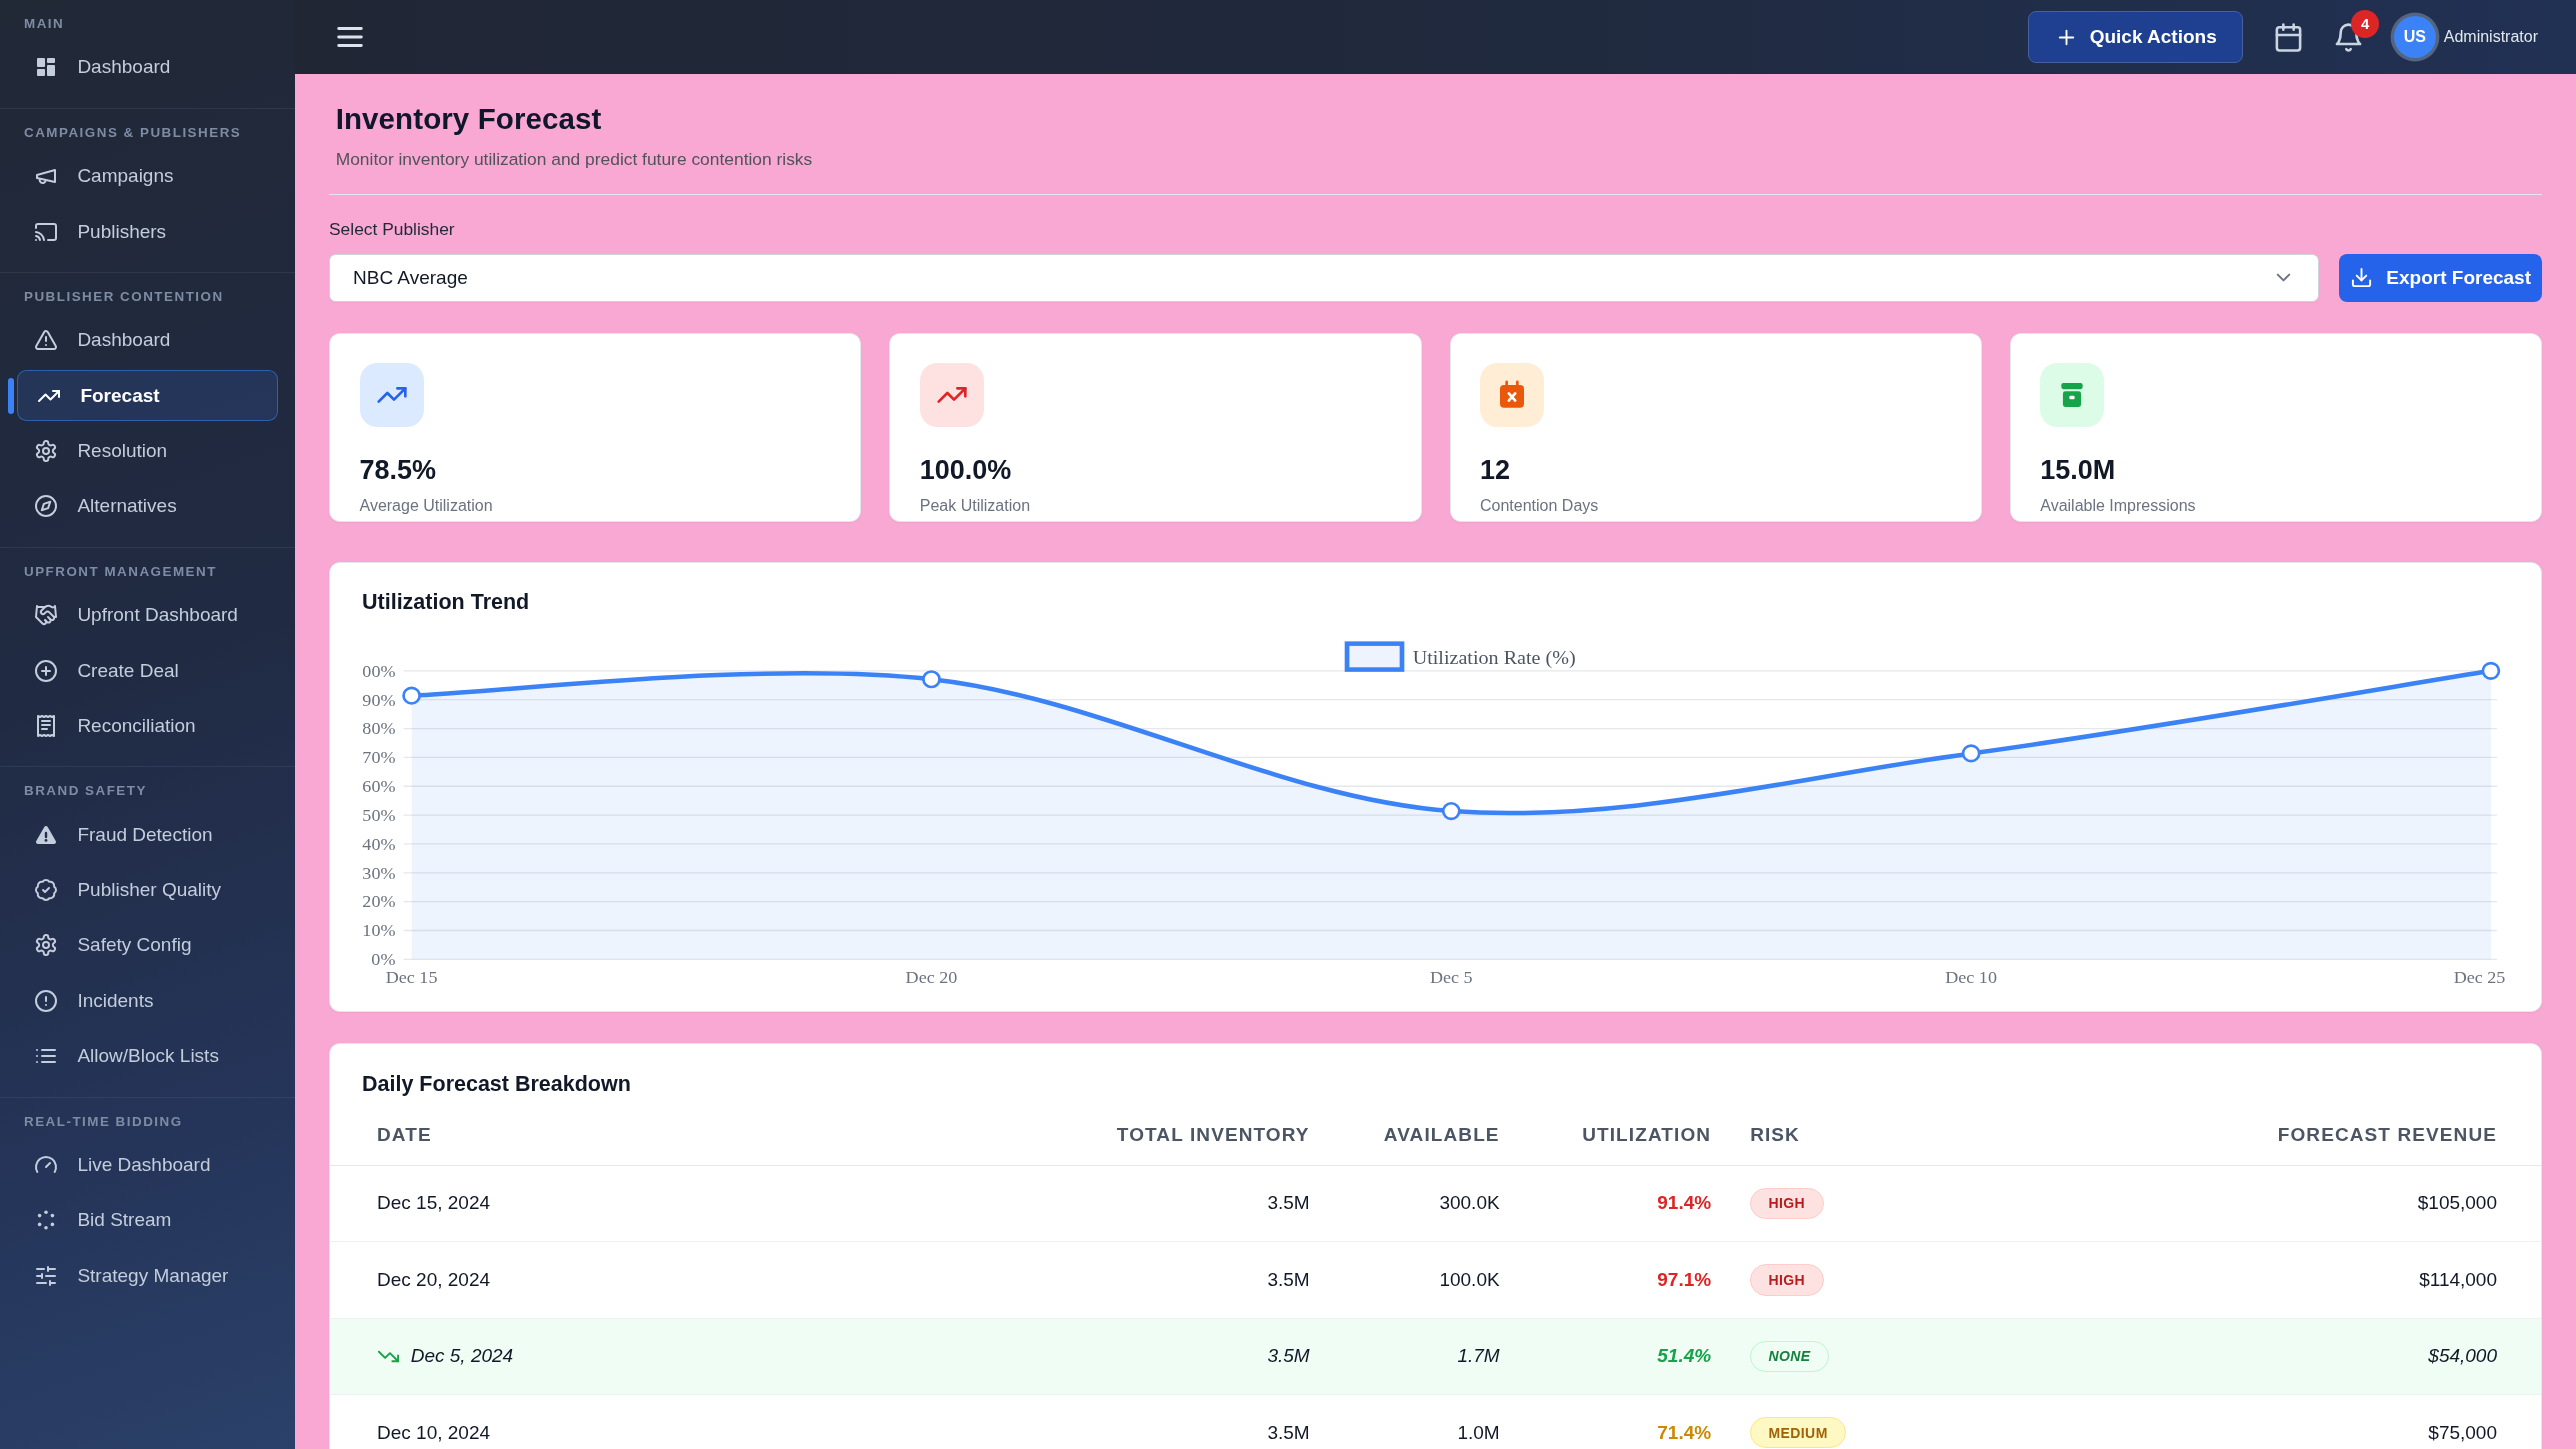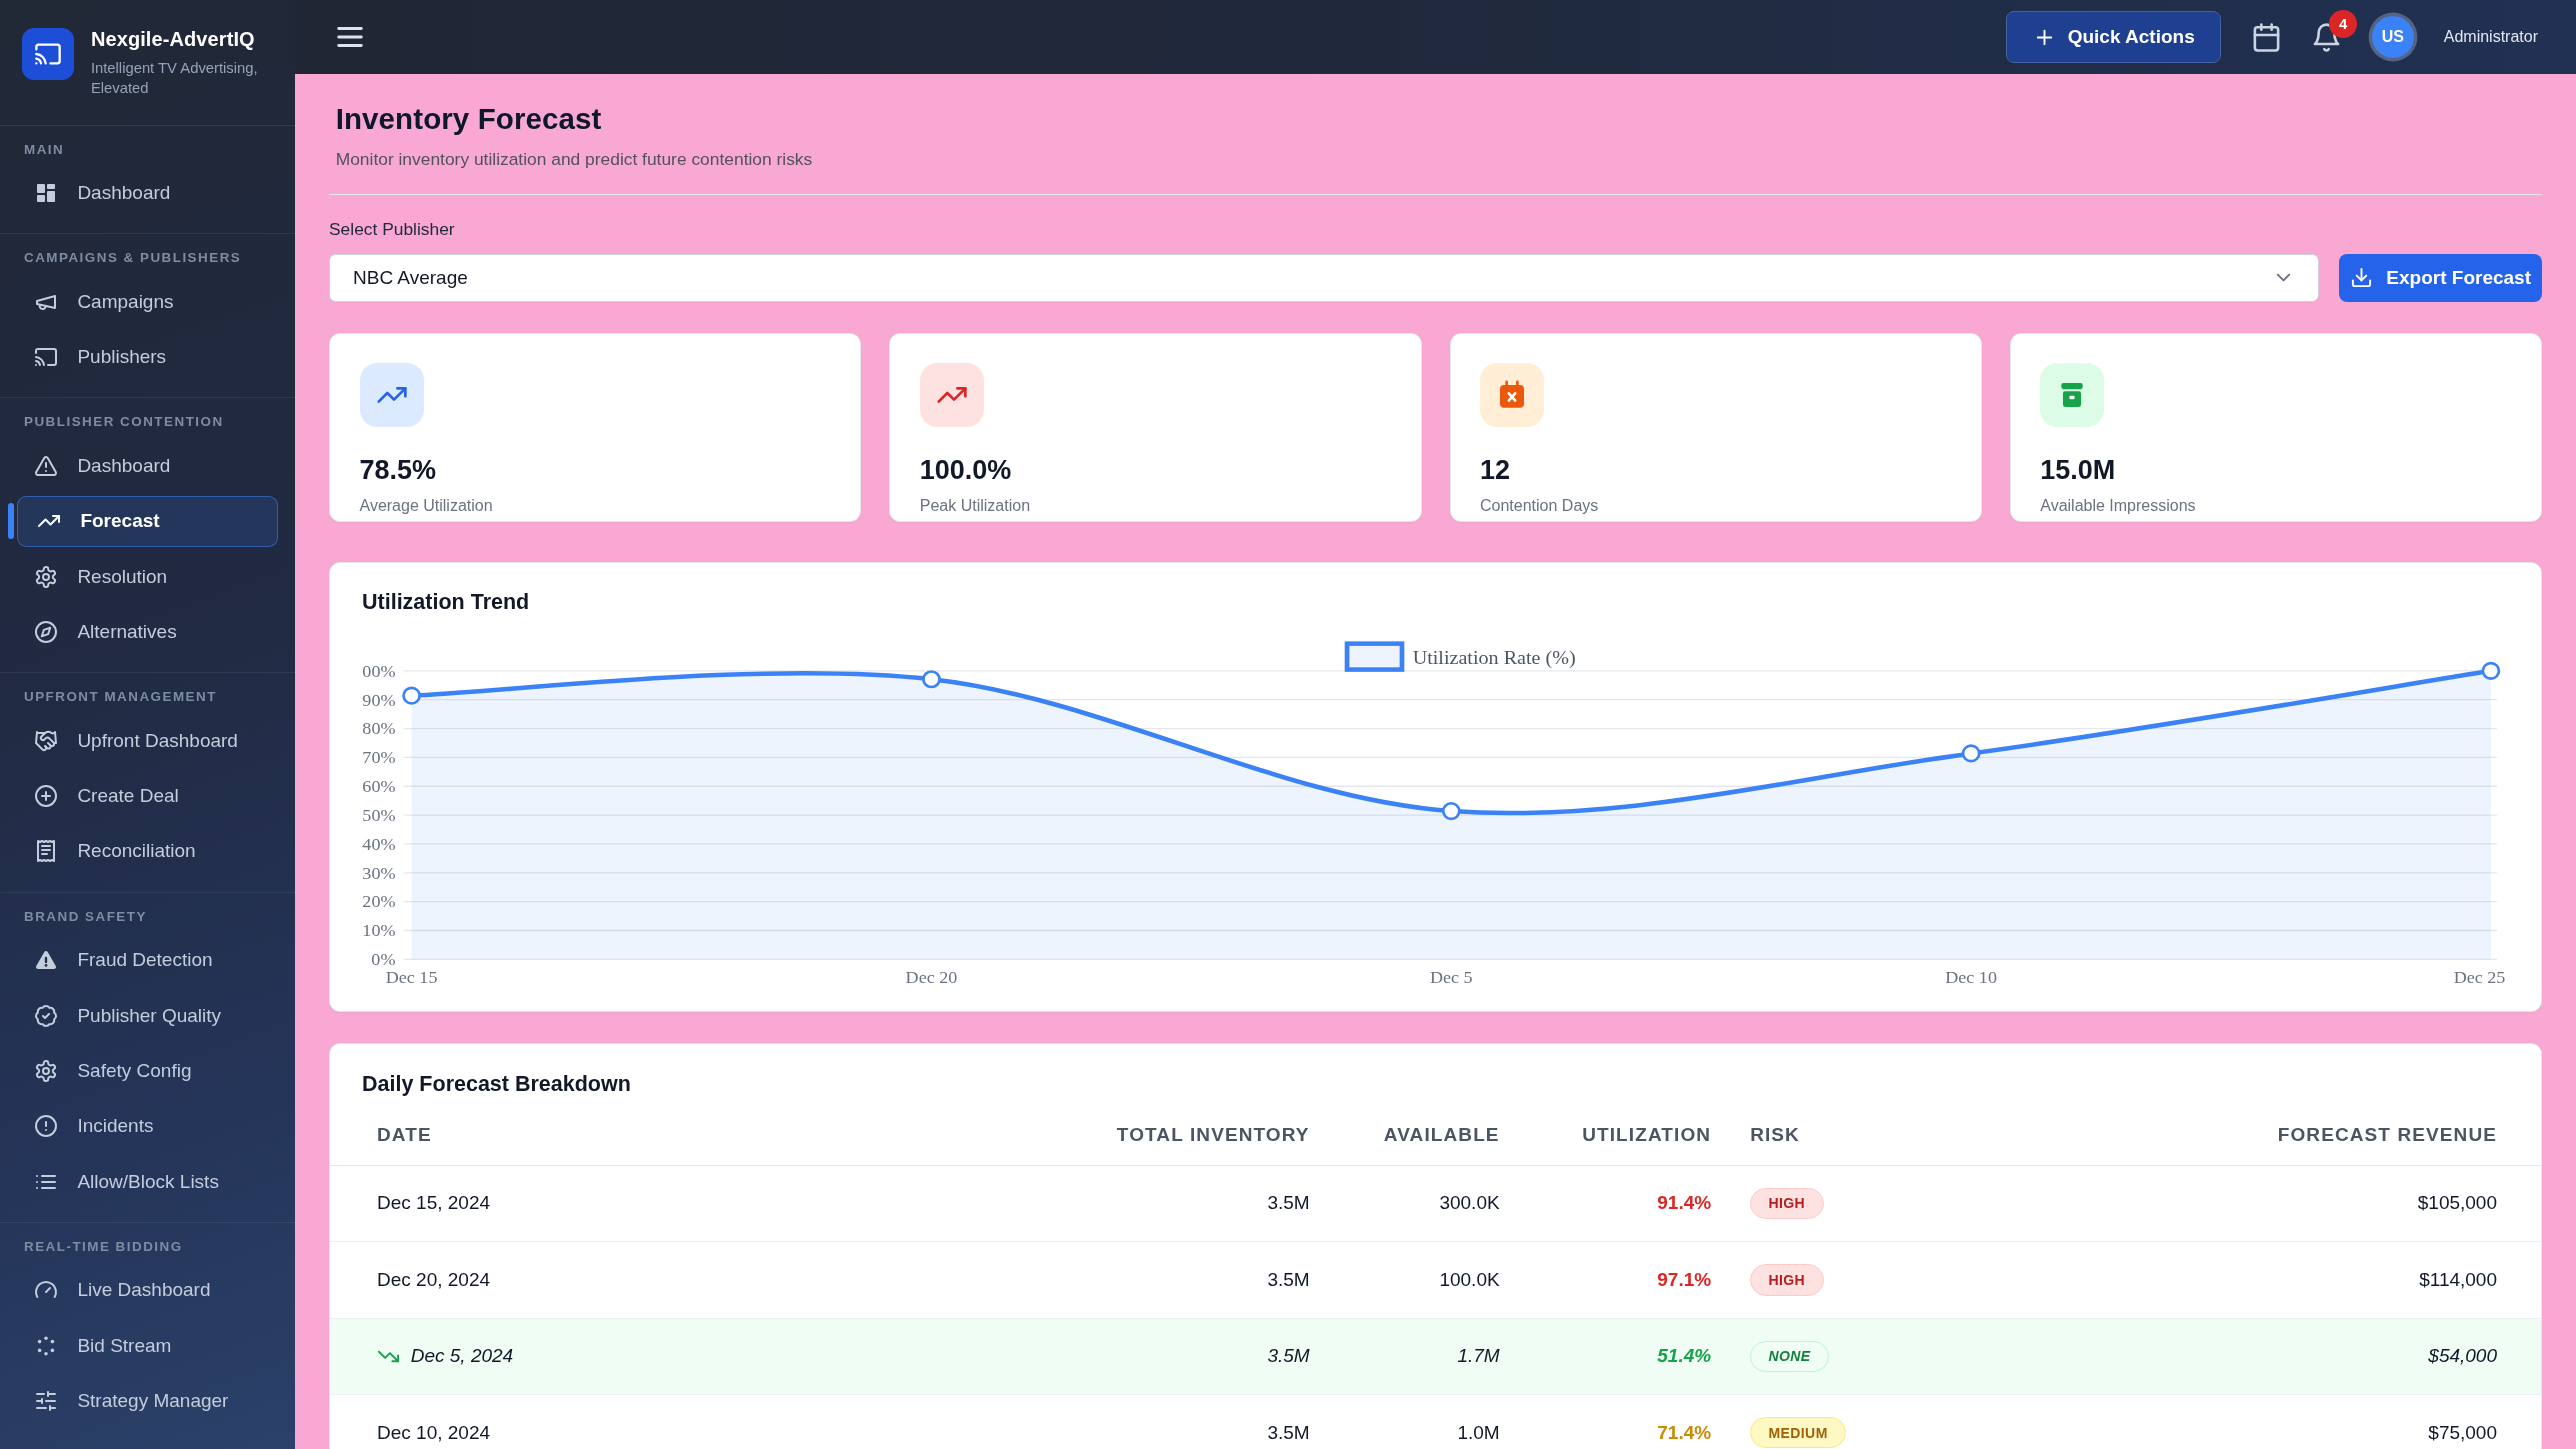--- a/index.html
+++ b/index.html
@@ -32,21 +32,21 @@
   .menu-btn { background:none; border:none; color:#dbe3ee; cursor:pointer; display:flex; }
   .menu-btn svg { width:34px; height:34px; }
   .topbar-right { margin-left:auto; display:flex; align-items:center; gap:29.5px; }
   .qa-btn { display:flex; align-items:center; gap:12px; background:#1f3f90; border:1.3px solid #46619f; color:#fff;
     font-size:19px; font-weight:600; padding:0 25.5px; height:52px; border-radius:8px; cursor:pointer; font-family:inherit; }
   .qa-btn svg { width:23px; height:23px; }
   .icon-btn { background:none; border:none; color:#cbd5e1; cursor:pointer; display:flex; position:relative; }
   .icon-btn svg { width:31px; height:31px; }
   .noti-badge { position:absolute; top:-12px; right:-14.8px; background:#dc2626; color:#fff; font-size:14.8px; font-weight:700;
     min-width:28px; height:28px; border-radius:14px; display:flex; align-items:center; justify-content:center; }
-  .user { display:flex; align-items:center; gap:30px; }
+  .user { display:flex; align-items:center; gap:8px; }
   .avatar { width:42px; height:42px; border-radius:50%; background:#3b82f6; color:#fff; font-size:16px; font-weight:700;
     display:flex; align-items:center; justify-content:center; box-shadow:0 0 0 3.4px rgba(148,163,184,.45); cursor:pointer; }
   .user-role { font-size:16px; color:#e2e8f0; }
 
   .content { flex:1; background:#f9a8d4; padding:0 34px; overflow:hidden; }
   .page-head { padding:28px 6.7px 24px; border-bottom:0.7px solid #e3e6eb; }
   .page-title { font-size:29.5px; font-weight:700; color:#0f172a; letter-spacing:0.1px; }
   .page-sub { font-size:17.4px; color:#52525b; margin-top:13.4px; }
 
   .controls { margin-top:24px; padding:0 0; }
@@ -92,36 +92,20 @@
   .badge-pill { display:inline-block; font-size:14px; font-weight:700; letter-spacing:0.4px; padding:6.7px 17.4px;
     border-radius:670px; border:1.3px solid; }
   .badge-pill.high { background:#fee2e2; border-color:#fecaca; color:#b91c1c; }
   .badge-pill.none { background:#f0fdf4; border-color:#bbf7d0; color:#15803d; }
   .badge-pill.medium { background:#fef9c3; border-color:#fde68a; color:#a16207; }
 </style>
 </head>
 <body>
 
 <aside class="sidebar">
-  <div class="brand">
-    <div class="brand-logo">
-      <span id="brand-logo-icon" style="display: block; width: 28px; height: 28px;">
-          <svg viewBox="0 0 24 24" fill="none" stroke="currentColor" stroke-width="2" stroke-linecap="round" stroke-linejoin="round" style="width:100%;height:100%;display:block">
-            <path d="M2 8V6a2 2 0 0 1 2-2h16a2 2 0 0 1 2 2v12a2 2 0 0 1-2 2h-6"></path>
-            <path d="M2 12a9 9 0 0 1 8 8"></path>
-            <path d="M2 16a5 5 0 0 1 4 4"></path>
-            <path d="M2 20h.01"></path>
-          </svg>
-        </span>
-    </div>
-    <div>
-      <div class="brand-name">Nexgile-AdvertIQ</div>
-      <div class="brand-tag">Intelligent TV Advertising, Elevated</div>
-    </div>
-  </div>
   <nav id="sidebar-nav">
       <div class="nav-section">
         <div class="nav-label">MAIN</div>
         <a class="nav-item">
           <span style="width: 24px; height: 24px; flex-shrink: 0;">
             <svg viewBox="0 0 24 24" fill="none" stroke="currentColor" stroke-width="2" stroke-linecap="round" stroke-linejoin="round" style="width:100%;height:100%;display:block">
               <g fill="currentColor" stroke="none">
                 <rect x="3" y="3" width="8" height="9" rx="1"></rect>
                 <rect x="13" y="3" width="8" height="5" rx="1"></rect>
                 <rect x="13" y="10" width="8" height="11" rx="1"></rect>

